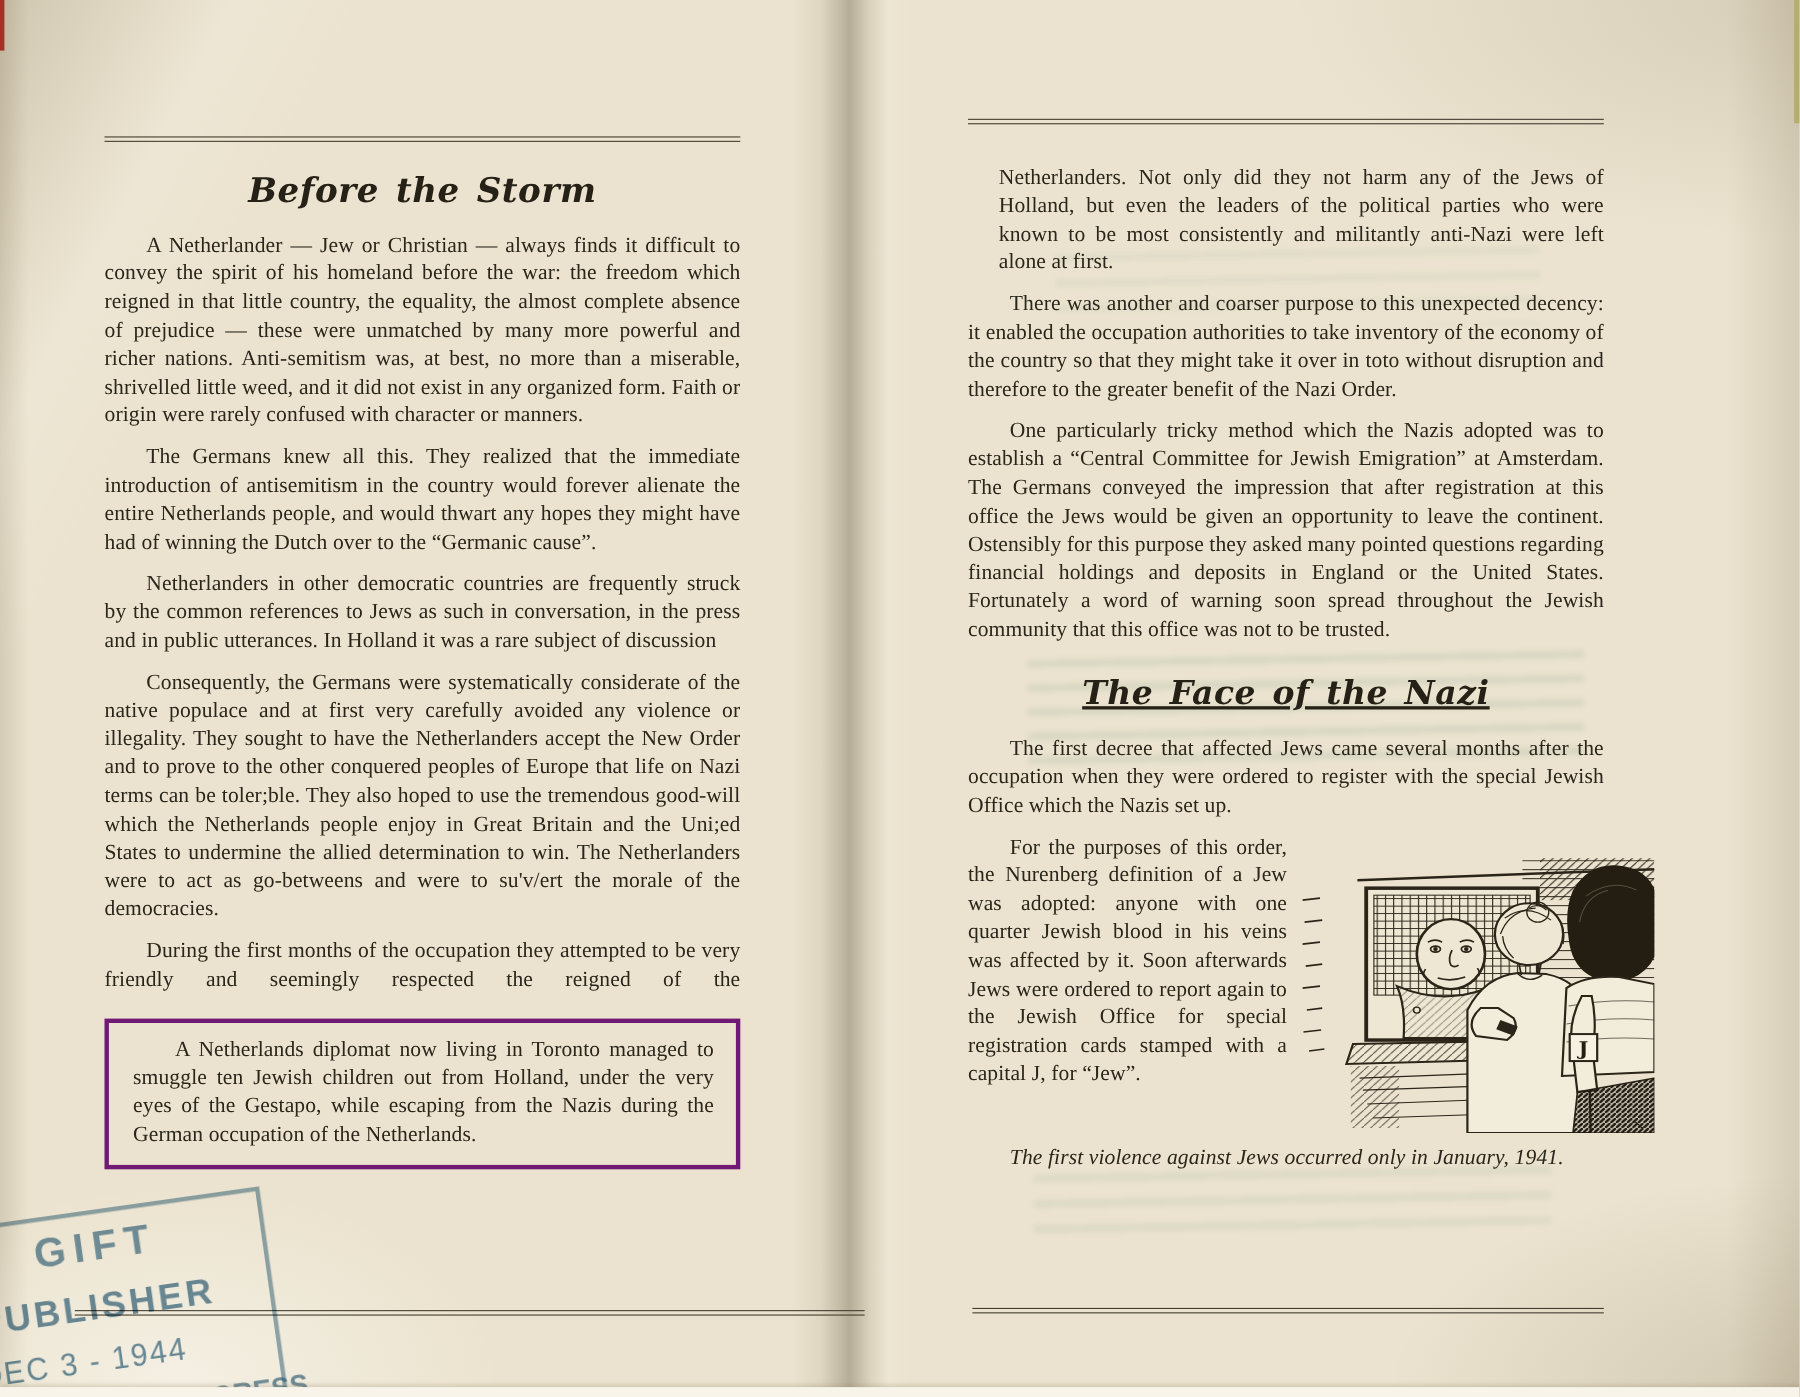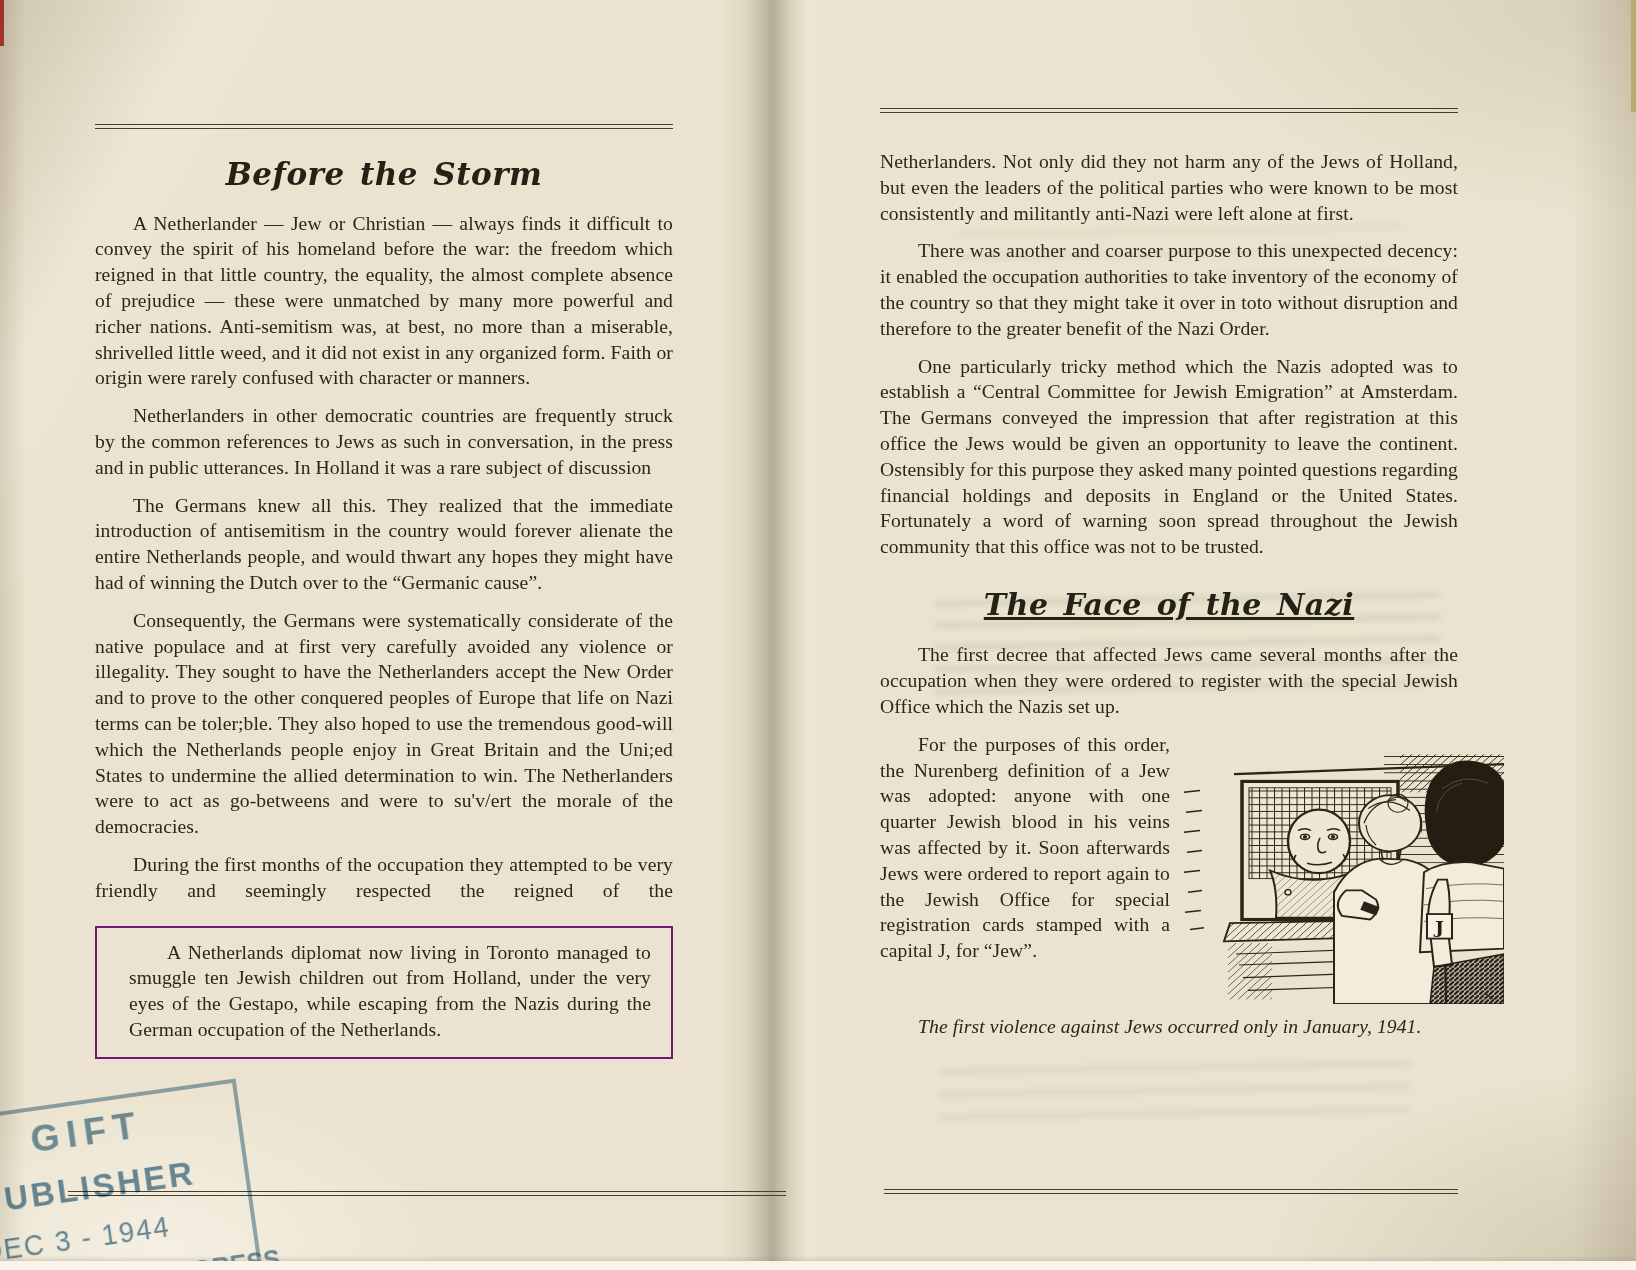--- a/index.html
+++ b/index.html
@@ -38,26 +38,26 @@
     font-size:31px;line-height:1.15;text-align:center;margin:28px 0 18px;
     letter-spacing:.5px;word-spacing:4px;color:#262116;
   }
   .title.h2{font-size:30px;margin:28px 0 20px;text-decoration:underline;}
 
   p{
     font-size:19.6px;line-height:25.8px;text-align:justify;
     margin:0 0 12px;color:#2b261b;letter-spacing:.1px;
   }
   .indent{text-indent:38px;}
-  .noindent{text-indent:0;}
+  .noindent{text-indent:0;margin-left:28px;}
   .cont{text-align-last:justify;}
   .page.right > p:first-of-type{margin-top:36px;}
 
   .note-box{
-    border:2px solid #701a75;margin-top:22px;padding:12px 20px 14px 32px;
+    border:4px solid #701a75;margin-top:22px;padding:12px 20px 14px 22px;
   }
   .note-box p{margin:0;}
 
   .illus{
     float:right;width:320px;height:268px;
     margin:4px -46px 6px 14px;padding:0;
   }
   .closing{clear:right;padding-top:4px;font-style:italic;}
 
   
@@ -94,22 +94,22 @@
 <div class="edge-olive"></div>
 <div class="bottom-strip"></div>
 <div class="ghost g1"></div>
 <div class="ghost g2"></div>
 <div class="ghost g3"></div>
 
 <section class="page left">
   <div class="rule"></div>
   <h1 class="title">Before the Storm</h1>
   <p class="indent">A Netherlander — Jew or Christian — always finds it difficult to convey the spirit of his homeland before the war: the freedom which reigned in that little country, the equality, the almost complete absence of prejudice — these were unmatched by many more powerful and richer nations. Anti-semitism was, at best, no more than a miserable, shrivelled little weed, and it did not exist in any organized form. Faith or origin were rarely confused with character or manners.</p>
+  <p class="indent">The Germans knew all this. They realized that the immediate introduction of antisemitism in the country would forever alienate the entire Netherlands people, and would thwart any hopes they might have had of winning the Dutch over to the “Germanic cause”.</p>
   <p class="indent">Netherlanders in other democratic countries are frequently struck by the common references to Jews as such in conversation, in the press and in public utterances. In Holland it was a rare subject of discussion</p>
-  <p class="indent">The Germans knew all this. They realized that the immediate introduction of antisemitism in the country would forever alienate the entire Netherlands people, and would thwart any hopes they might have had of winning the Dutch over to the “Germanic cause”.</p>
   <p class="indent">Consequently, the Germans were systematically considerate of the native populace and at first very carefully avoided any violence or illegality. They sought to have the Netherlanders accept the New Order and to prove to the other conquered peoples of Europe that life on Nazi terms can be toler;ble. They also hoped to use the tremendous good-will which the Netherlands people enjoy in Great Britain and the Uni;ed States to undermine the allied determination to win. The Netherlanders were to act as go-betweens and were to su'v/ert the morale of the democracies.</p>
   <p class="indent cont">During the first months of the occupation they attempted to be very friendly and seemingly respected the reigned of the</p>
   <div class="note-box">
     <p class="indent">A Netherlands diplomat now living in Toronto managed to smuggle ten Jewish children out from Holland, under the very eyes of the Gestapo, while escaping from the Nazis during the German occupation of the Netherlands.</p>
   </div>
 </section>
 
 <section class="page right">
   <div class="rule"></div>
   <p class="noindent">Netherlanders. Not only did they not harm any of the Jews of Holland, but even the leaders of the political parties who were known to be most consistently and militantly anti-Nazi were left alone at first.</p>

